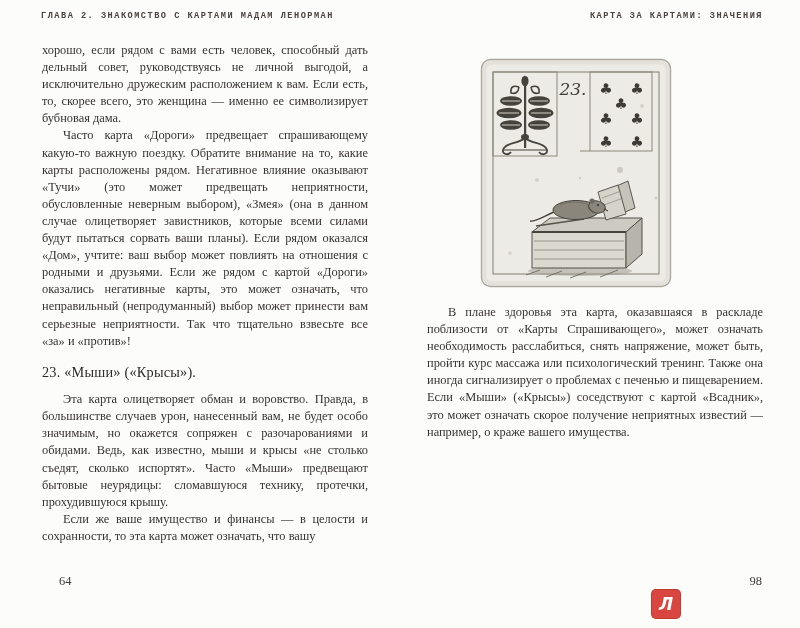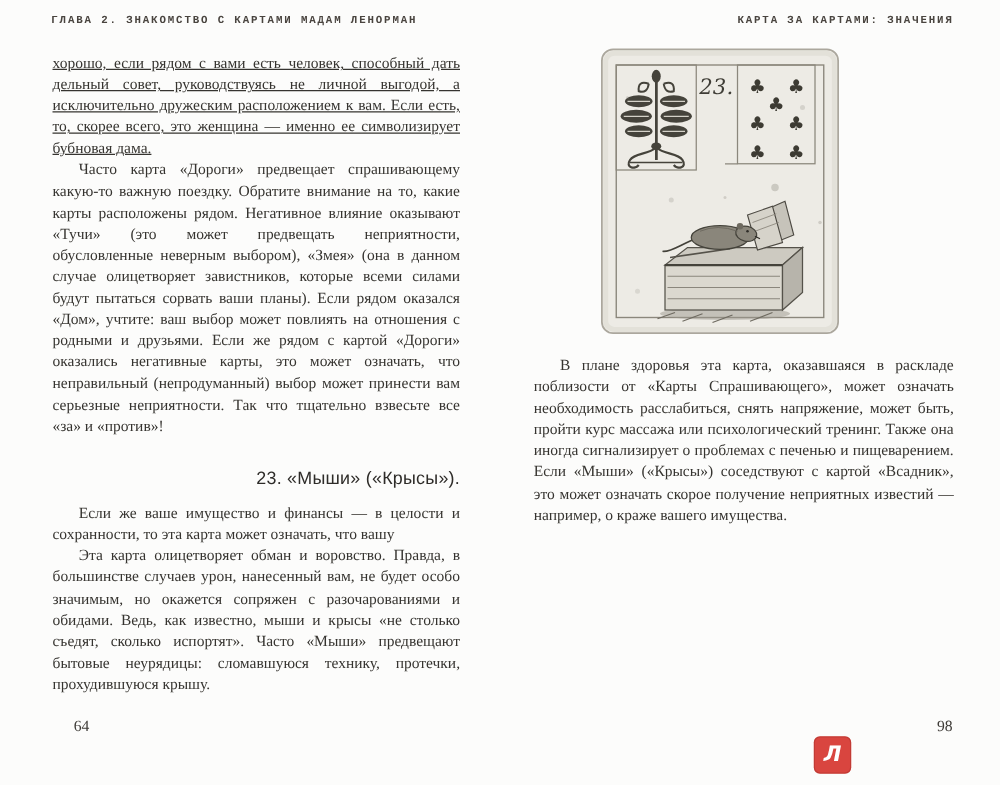--- a/index.html
+++ b/index.html
@@ -21,33 +21,33 @@
 
   
   .text-col{
     position:absolute;
     font-size:12.4px;line-height:17.1px;
     text-align:justify;
   }
   .col-left{left:42px;top:42px;width:326px;}
   .col-right{left:427px;top:34px;width:336px;}
   .text-col p{margin:0;text-indent:21px;}
-  .text-col p.noindent{text-indent:0;text-decoration:underline;}
+  .text-col p.noindent{text-indent:0;}
 
   
   .section-heading{
-    margin:24px 0 9px 0;
-    text-align:right;
-    font-family:Liberation Sans, sans-serif;
+    margin:13px 0 9px 0;
+    text-align:left;
+    font-family:Liberation Serif, serif;
     font-size:14.3px;line-height:19.5px;
     color:#2e2c29;letter-spacing:.2px;
   }
 
   
-  .card-wrap{width:192px;height:230px;margin:4px auto 16px 53px;}
+  .card-wrap{width:192px;height:230px;margin:24px auto 16px 53px;}
 
   
   .page-number{
     position:absolute;top:574px;font-size:12.5px;color:#3e3b37;
     font-family:"Liberation Serif",serif;
     margin-left:16px;
   }
   .page-number.left{left:43px;}
   .page-number.right{right:38px;}
 
@@ -67,22 +67,22 @@
 
 <div class="running-header left">ГЛАВА 2. ЗНАКОМСТВО С КАРТАМИ МАДАМ ЛЕНОРМАН</div>
 <div class="running-header right">КАРТА ЗА КАРТАМИ: ЗНАЧЕНИЯ</div>
 
 <div class="text-col col-left">
   <p class="noindent">хорошо, если рядом с вами есть человек, способный дать дельный совет, руководствуясь не личной выгодой, а исключительно дружеским расположением к вам. Если есть, то, скорее всего, это женщина — именно ее символизирует бубновая дама.</p>
   <p>Часто карта «Дороги» предвещает спрашивающему какую-то важную поездку. Обратите внимание на то, какие карты расположены рядом. Негативное влияние оказывают «Тучи» (это может предвещать неприятности, обусловленные неверным выбором), «Змея» (она в данном случае олицетворяет завистников, которые всеми силами будут пытаться сорвать ваши планы). Если рядом оказался «Дом», учтите: ваш выбор может повлиять на отношения с родными и друзьями. Если же рядом с картой «Дороги» оказались негативные карты, это может означать, что неправильный (непродуманный) выбор может принести вам серьезные неприятности. Так что тщательно взвесьте все «за» и «против»!</p>
   <div class="section-heading">
     <div>23. «Мыши» («Крысы»).</div>
   </div>
+  <p>Эта карта олицетворяет обман и воровство. Правда, в большинстве случаев урон, нанесенный вам, не будет особо значимым, но окажется сопряжен с разочарованиями и обидами. Ведь, как известно, мыши и крысы «не столько съедят, сколько испортят». Часто «Мыши» предвещают бытовые неурядицы: сломавшуюся технику, протечки, прохудившуюся крышу.</p>
   <p>Если же ваше имущество и финансы — в целости и сохранности, то эта карта может означать, что вашу</p>
-  <p>Эта карта олицетворяет обман и воровство. Правда, в большинстве случаев урон, нанесенный вам, не будет особо значимым, но окажется сопряжен с разочарованиями и обидами. Ведь, как известно, мыши и крысы «не столько съедят, сколько испортят». Часто «Мыши» предвещают бытовые неурядицы: сломавшуюся технику, протечки, прохудившуюся крышу.</p>
 </div>
 <div class="page-number left">64</div>
 
 <div class="text-col col-right">
 
   <div class="card-wrap">
     <svg width="192" height="230" viewBox="0 0 192 230">
 
       <rect x="1.5" y="1.5" width="189" height="227" rx="9" fill="#edebe5" stroke="#aba79d" stroke-width="1.4"></rect>
       <rect x="4.5" y="4.5" width="183" height="221" rx="7" fill="none" stroke="#dbd8cf" stroke-width="4" opacity="0.55"></rect>

